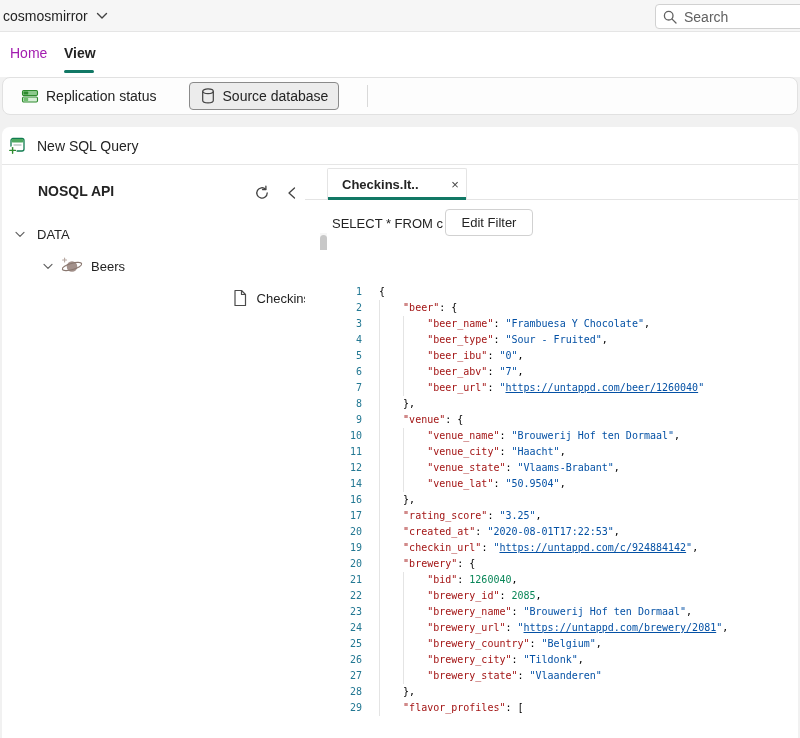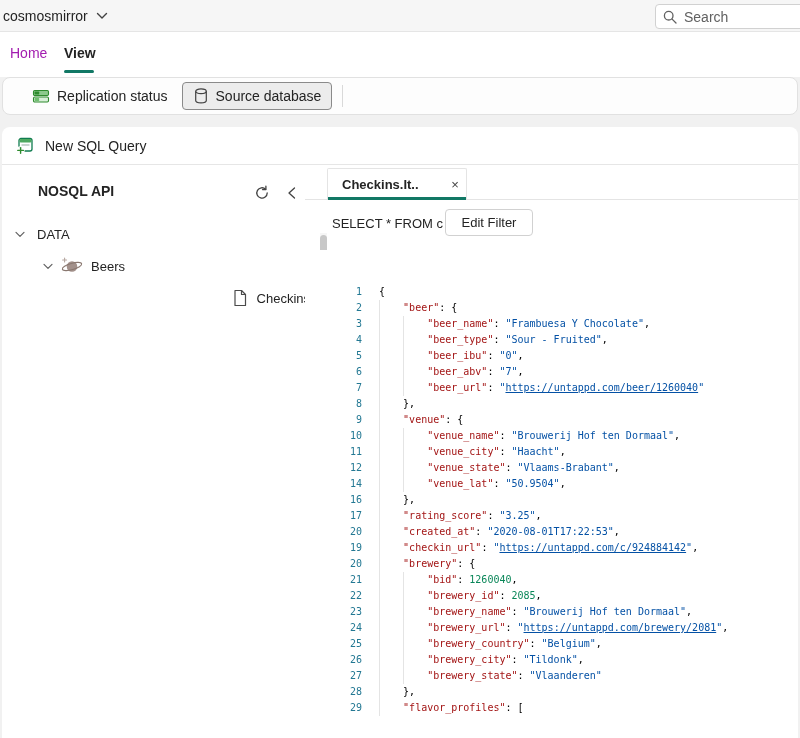--- a/index.html
+++ b/index.html
@@ -17,27 +17,27 @@
   .searchbox { position:absolute; left:655px; top:4px; width:152px; height:25px; background:#fff; border:1px solid #d1d1d1; border-radius:4px; display:flex; align-items:center; padding:0 6px; gap:6px; }
   .searchbox input { border:none; outline:none; flex:1; font-size:14px; font-family:inherit; color:#242424; background:transparent; min-width:0; }
   .searchbox input::placeholder { color:#616161; }
   
   .menurow { position:absolute; top:32px; left:0; right:0; height:45px; background:#fff; }
   .menutab { position:absolute; top:13px; font-size:14px; color:#a21caf; cursor:pointer; }
   .menutab.home { left:10px; }
   .menutab.view { left:64px; color:#242424; font-weight:600; }
   .menutab-underline { position:absolute; left:64px; top:38px; width:30px; height:3px; background:#117865; border-radius:2px; }
   
-  .ribbon { position:absolute; top:77px; left:2px; right:2px; height:38px; background:#fdfdfd; border:1px solid #e1e1e1; border-radius:8px; display:flex; align-items:center; padding-left:23px; }
+  .ribbon { position:absolute; top:77px; left:2px; right:2px; height:38px; background:#fdfdfd; border:1px solid #e1e1e1; border-radius:8px; display:flex; align-items:center; padding-left:12px;gap:18px; }
   .rb-btn { display:flex; align-items:center; gap:7px; font-size:14px; color:#242424; cursor:pointer; padding:4px 6px; border-radius:4px; }
   .rb-btn.toggled { margin-left:8px; border:1px solid #8a8a8a; background:#ececec; padding:4px 10px; }
   .rb-divider { margin-left:10px; width:1px; height:22px; background:#d9d9d9; }
   
   .maincard { position:absolute; top:127px; left:2px; right:2px; bottom:0; background:#fff; border-radius:8px 8px 0 0; }
-  .querybar { height:38px; border-bottom:1px solid #e6e6e6; display:flex; align-items:center; gap:10px; padding-left:14px; font-size:14px; color:#242424; }
+  .querybar { height:38px; border-bottom:1px solid #e6e6e6; display:flex; align-items:center; gap:10px; padding-left:6px; font-size:14px; color:#242424; }
   .querybar .label { cursor:pointer; }
   
   .explorer { position:absolute; top:38px; left:0; right:0; bottom:0; }
   .sidebar-title { position:absolute; left:36px; top:18px; font-size:14px; font-weight:600; color:#242424; }
   .icon-btn { position:absolute; top:19px; width:20px; height:18px; display:flex; align-items:center; justify-content:center; cursor:pointer; }
   .icon-btn.refresh { left:250px; }
   .icon-btn.collapse { left:280px; }
   .tree-row { position:absolute; left:0; width:308px; display:flex; align-items:center; cursor:pointer; font-size:13px; color:#242424; }
   .tree-row.root { top:55px; height:28px; }
   .tree-row.db { top:86px; height:30px; }

